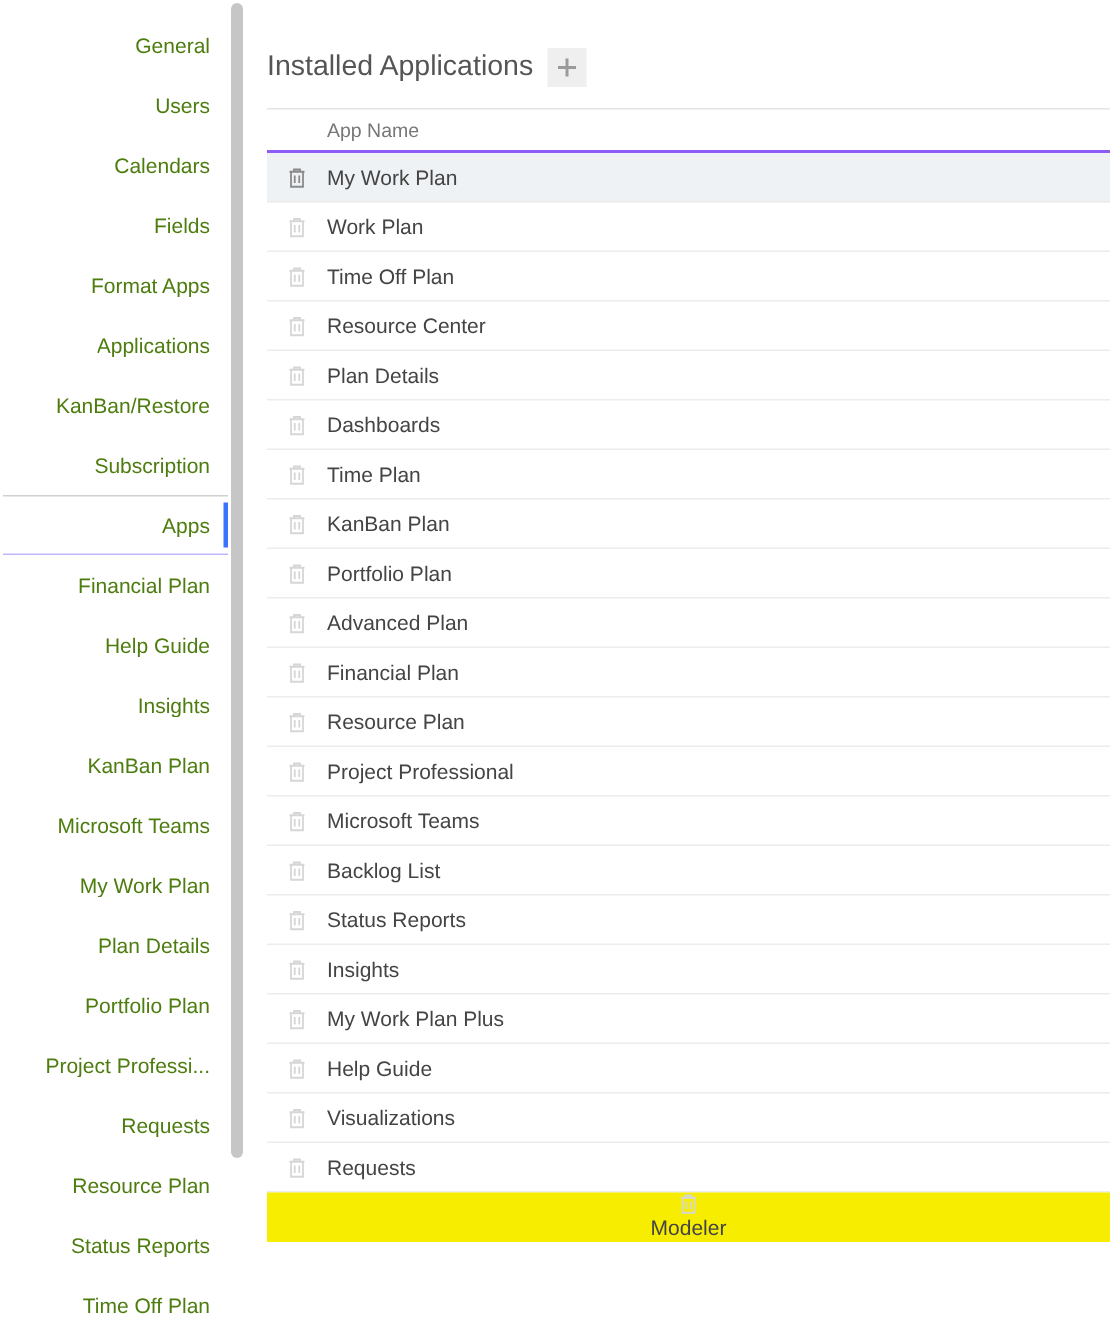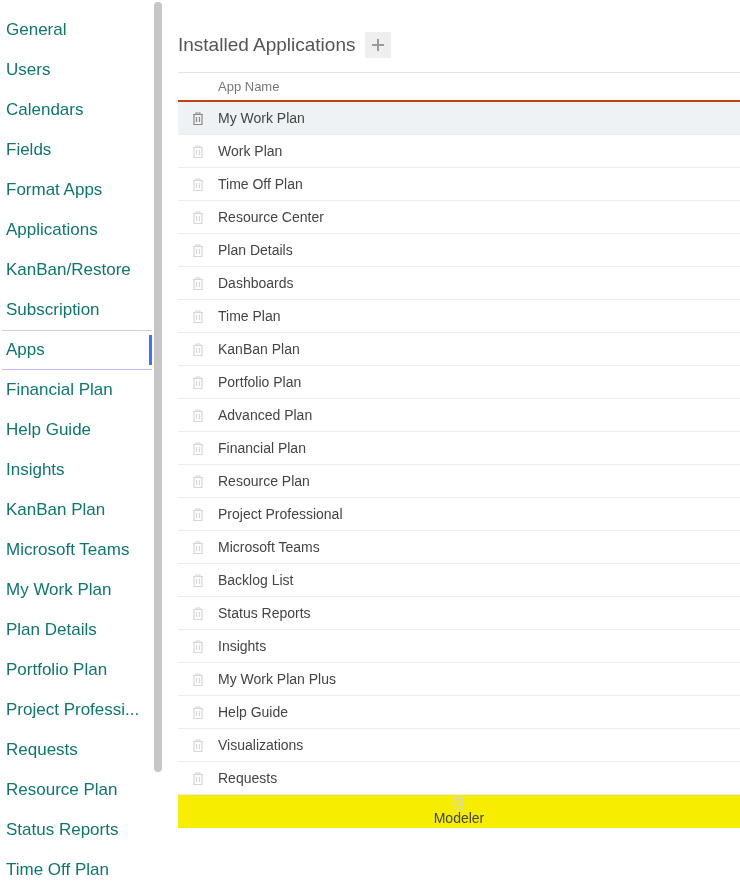--- a/index.html
+++ b/index.html
@@ -23,25 +23,25 @@
     background: #fff;
     padding-top: 10px;
     padding-right: 0;
     padding-bottom: 10px;
     padding-left: 2px;
     overflow: hidden;
   }
   .sidebar-item {
     display: flex;
     align-items: center;
-    justify-content: flex-start;
+    justify-content: flex-end;
     height: 40px;
     padding: 0 12px 0 4px;
-    color: #0f766e;
-    font-size: 17px;
+    color: #4d7c0f;
+    font-size: 14px;
     cursor: pointer;
     white-space: nowrap;
     overflow: hidden;
     text-overflow: ellipsis;
     position: relative;
   }
   .sidebar-item span {
     overflow: hidden;
     text-overflow: ellipsis;
   }
@@ -111,21 +111,21 @@
   .add-btn svg { display: block; }
   
   .table {
     width: 100%;
   }
   .table-head {
     display: flex;
     align-items: center;
     height: 30px;
     border-top: 1px solid #e4e4e4;
-    border-bottom: 2px solid #c2410c;
+    border-bottom: 2px solid #8b5cf6;
     color: #777;
     font-size: 13px;
   }
   .col-icon { width: 40px; }
   .col-name { flex: 1; padding-left: 0; }
   .table-row {
     display: flex;
     align-items: center;
     height: 33px;
     border-bottom: 1px solid #ececec;

